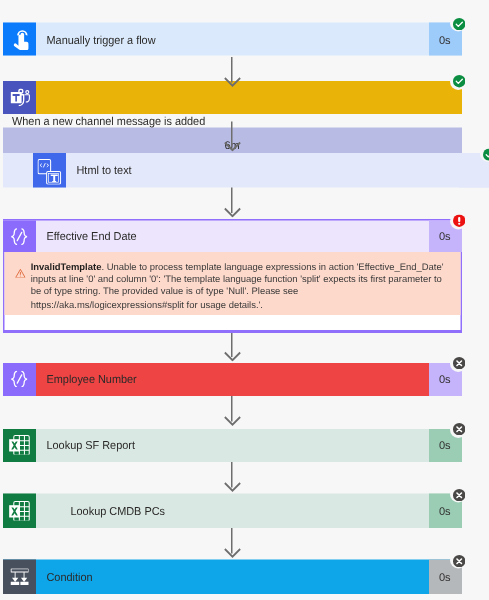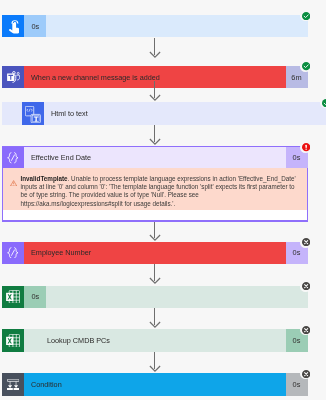--- a/index.html
+++ b/index.html
@@ -29,29 +29,32 @@
 <div class="flow">
     <div class="node" style="background: rgb(218, 234, 252); top: 15.2px;">
       <div class="icon" style="background:#0b7bfb">
         <svg width="9.9" height="14.4" viewBox="0 0 99 144" style="margin-left:1.2px">
           <g fill="#fff">
             <path d="M37 43A22 22 0 0159 21a22 22 0 0122 22l13 4A35 35 0 0059 12 35 35 0 0024 47l13-4z"></path>
             <path d="M47 41a12 12 0 0124 0v47h15c9.5 0 16.5 7.5 16.5 17.5v24c0 8.5-6.5 14.5-14.5 14.5H50c-7.5 0-12.5-2-17.5-7.5L4 117a10 10 0 0114-14.5l15 13V41z"></path>
           </g>
         </svg>
       </div>
+      <div class="title">
+        <span>Manually trigger a flow</span>
+      </div>
       <div class="dur" style="background:#9dcbfa">0s</div>
       <div class="badge">
         <svg width="8.3" height="8.3" viewBox="0 0 16 16">
           <circle cx="8" cy="8" r="8" fill="#0b8e41"></circle>
           <path d="M4.2 8.1l2.6 2.7L12 5.5" fill="none" stroke="#fff" stroke-width="1.7" stroke-linecap="round" stroke-linejoin="round"></path>
         </svg>
       </div>
     </div>
-    <div class="node" style="background: #ef4444; top: 66px;">
+    <div class="node" style="background: #eab308; top: 54px; flex-direction: column;">
       <div class="icon" style="background:#4a54bd">
         <svg width="13.1" height="12.2" viewBox="0 0 131 122">
           <g>
             <circle cx="69" cy="18" r="13" fill="none" stroke="#fff" stroke-width="9"></circle>
             <circle cx="112" cy="24" r="10" fill="none" stroke="#fff" stroke-width="7.5"></circle>
             <path d="M93 42h29a4 4 0 014 4v20c0 14-10 24-24 24" fill="none" stroke="#fff" stroke-width="7.5"></path>
             <path d="M45 42h39a4 4 0 014 4v30c0 23-15 38-33 38" fill="none" stroke="#fff" stroke-width="9"></path>
             <rect x="1" y="24" width="73" height="75" rx="3" fill="#fff"></rect>
             <path d="M14 37h47v13H43v37H32V50H14z" fill="#4a54bd"></path>
           </g>
@@ -140,20 +143,23 @@
       <div class="icon" style="background:#107c41">
         <svg width="13.9" height="13.7" viewBox="0 0 139 137">
           <g>
             <rect x="32" y="4" width="103" height="129" rx="10" fill="none" stroke="#fff" stroke-width="7"></rect>
             <path d="M32 38h103M32 70h103M32 102h103M69 4v129M103 4v129" stroke="#fff" stroke-width="7" fill="none"></path>
             <rect x="1" y="28" width="72" height="82" fill="#fff"></rect>
             <path d="M16 43h12l9 14.5 9-14.5h12l-15 26 16 27H47l-10-15-10 15H15l16-27z" fill="#107c41"></path>
           </g>
         </svg>
       </div>
+      <div class="title">
+        <span>Lookup SF Report</span>
+      </div>
       <div class="dur" style="background:#9bcdb5">0s</div>
       <div class="badge">
         <svg width="8.3" height="8.3" viewBox="0 0 16 16">
           <circle cx="8" cy="8" r="8" fill="#4a4846"></circle>
           <path d="M5.1 5.1l5.8 5.8M10.9 5.1l-5.8 5.8" fill="none" stroke="#fff" stroke-width="2" stroke-linecap="round"></path>
         </svg>
       </div>
     </div>
     <div class="node" style="background: rgb(217, 232, 226); top: 329.4px; gap: 16px;">
       <div class="icon" style="background:#107c41">

